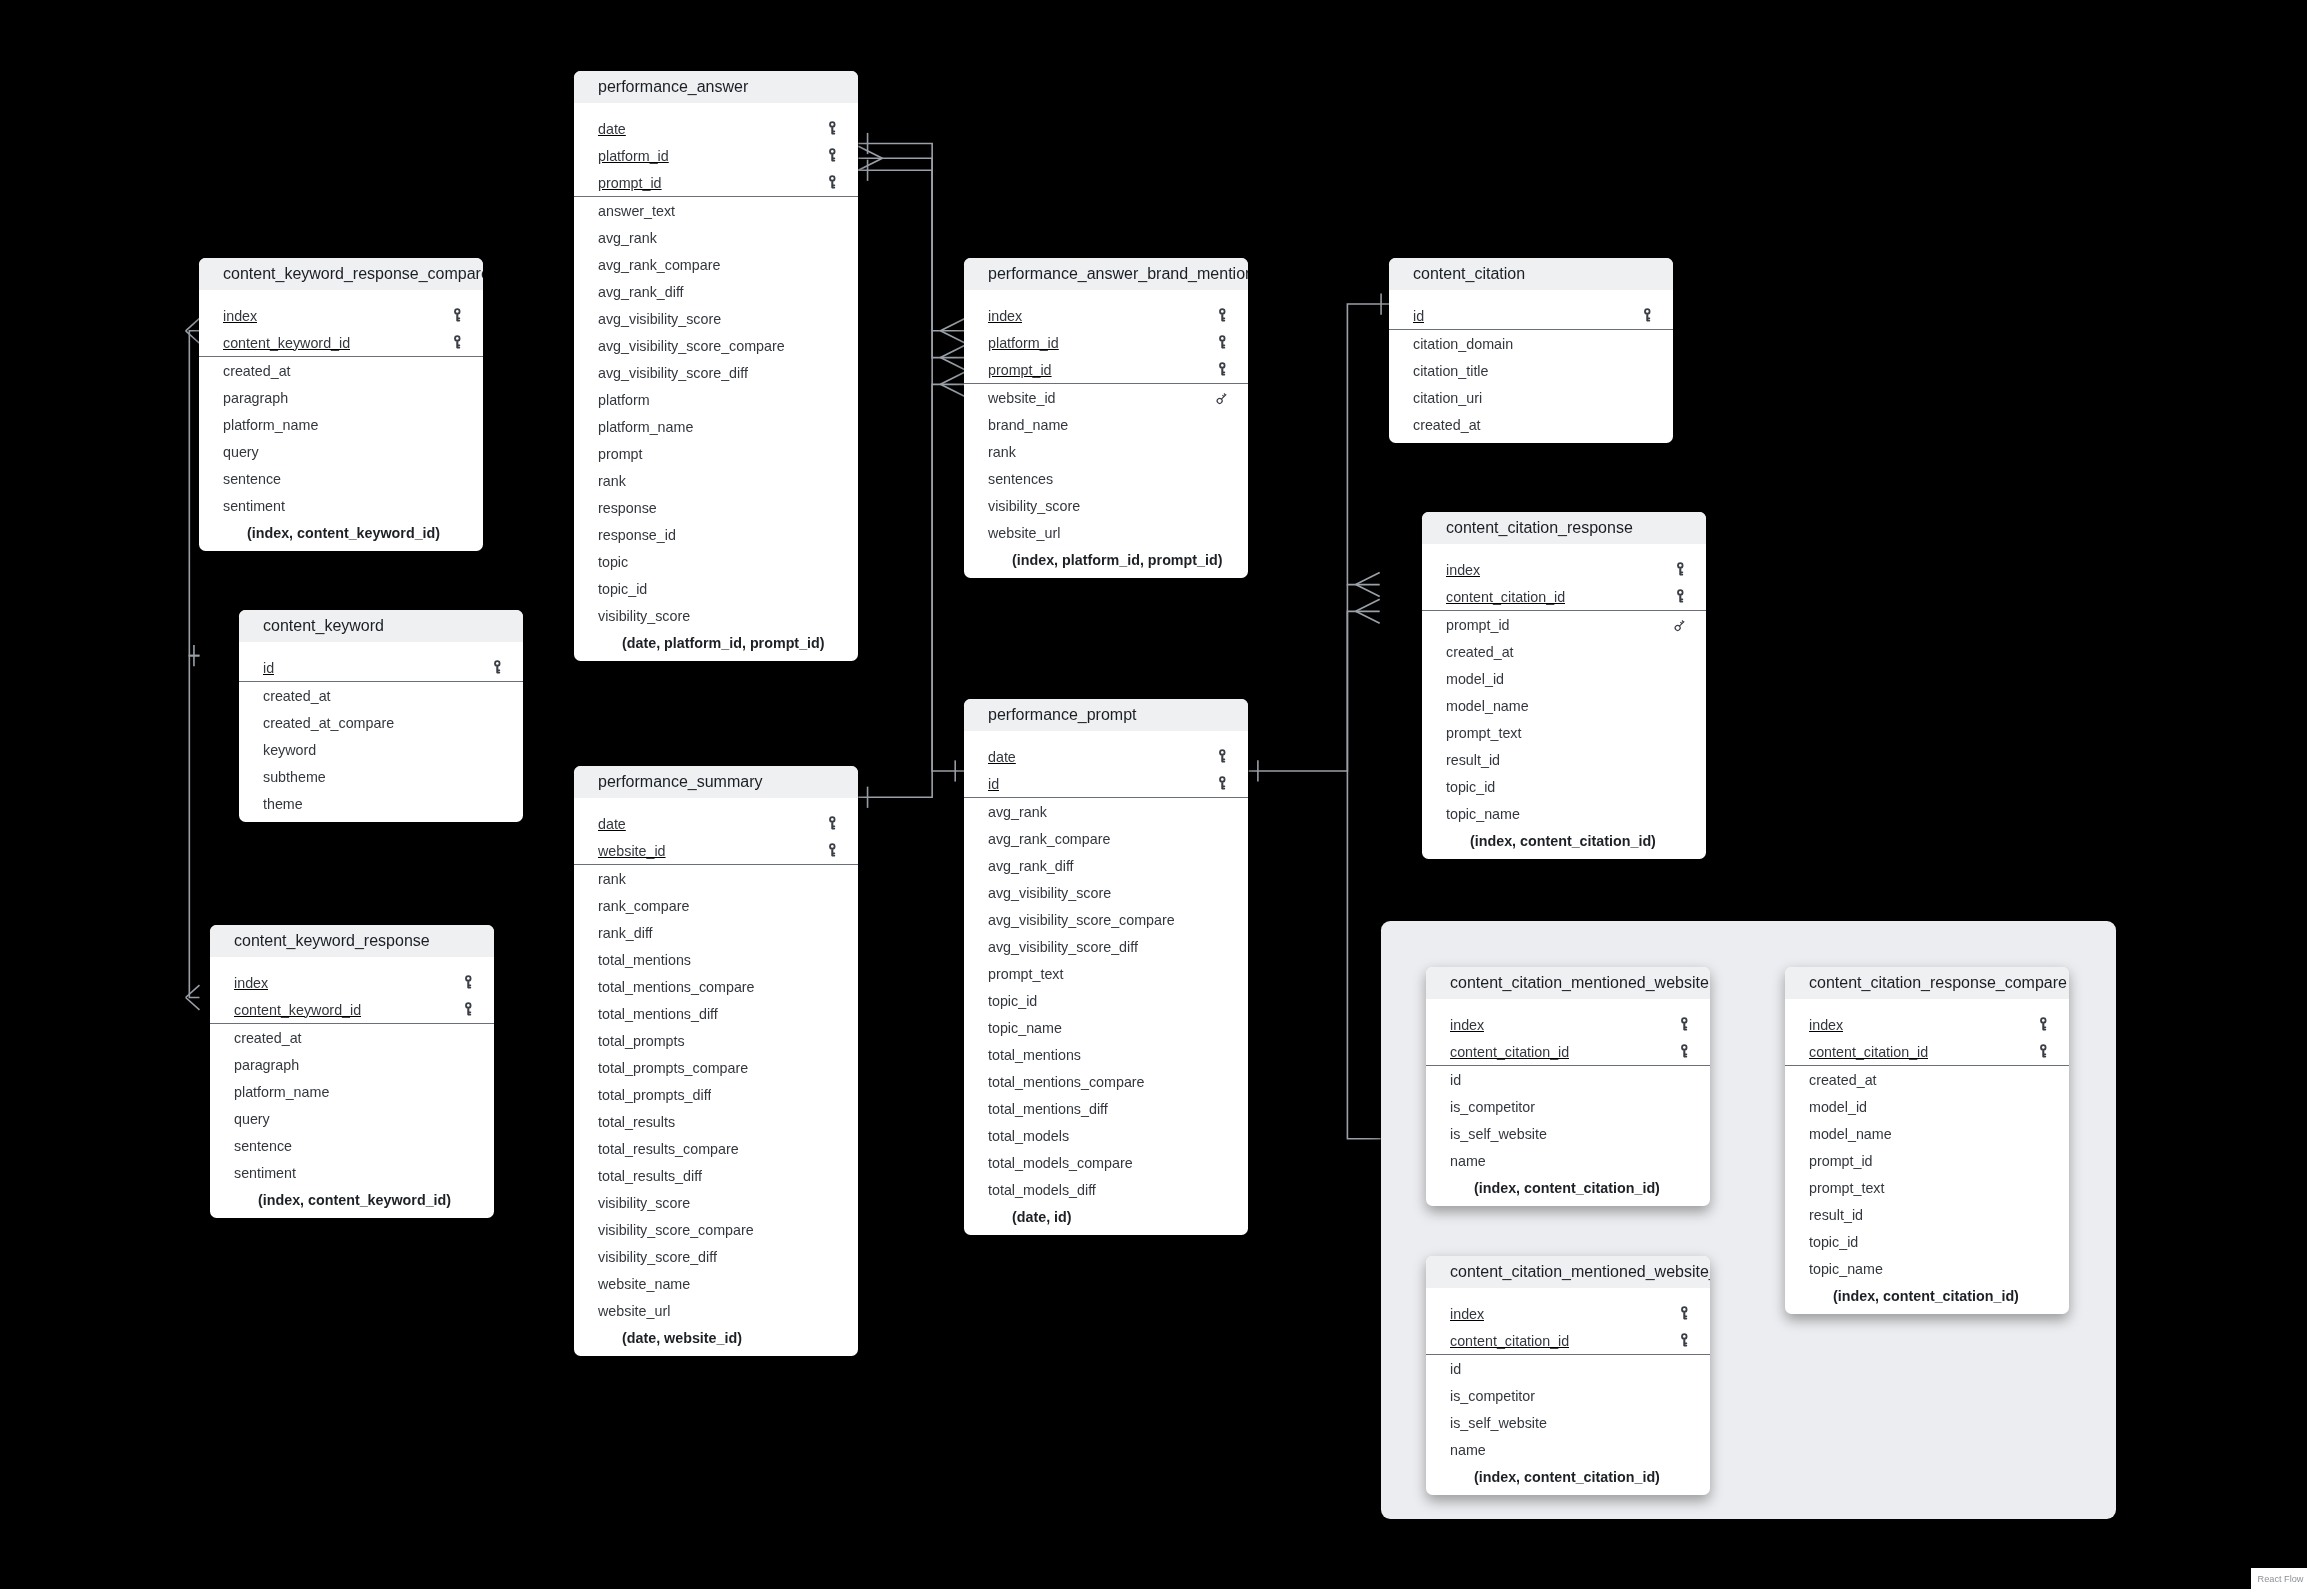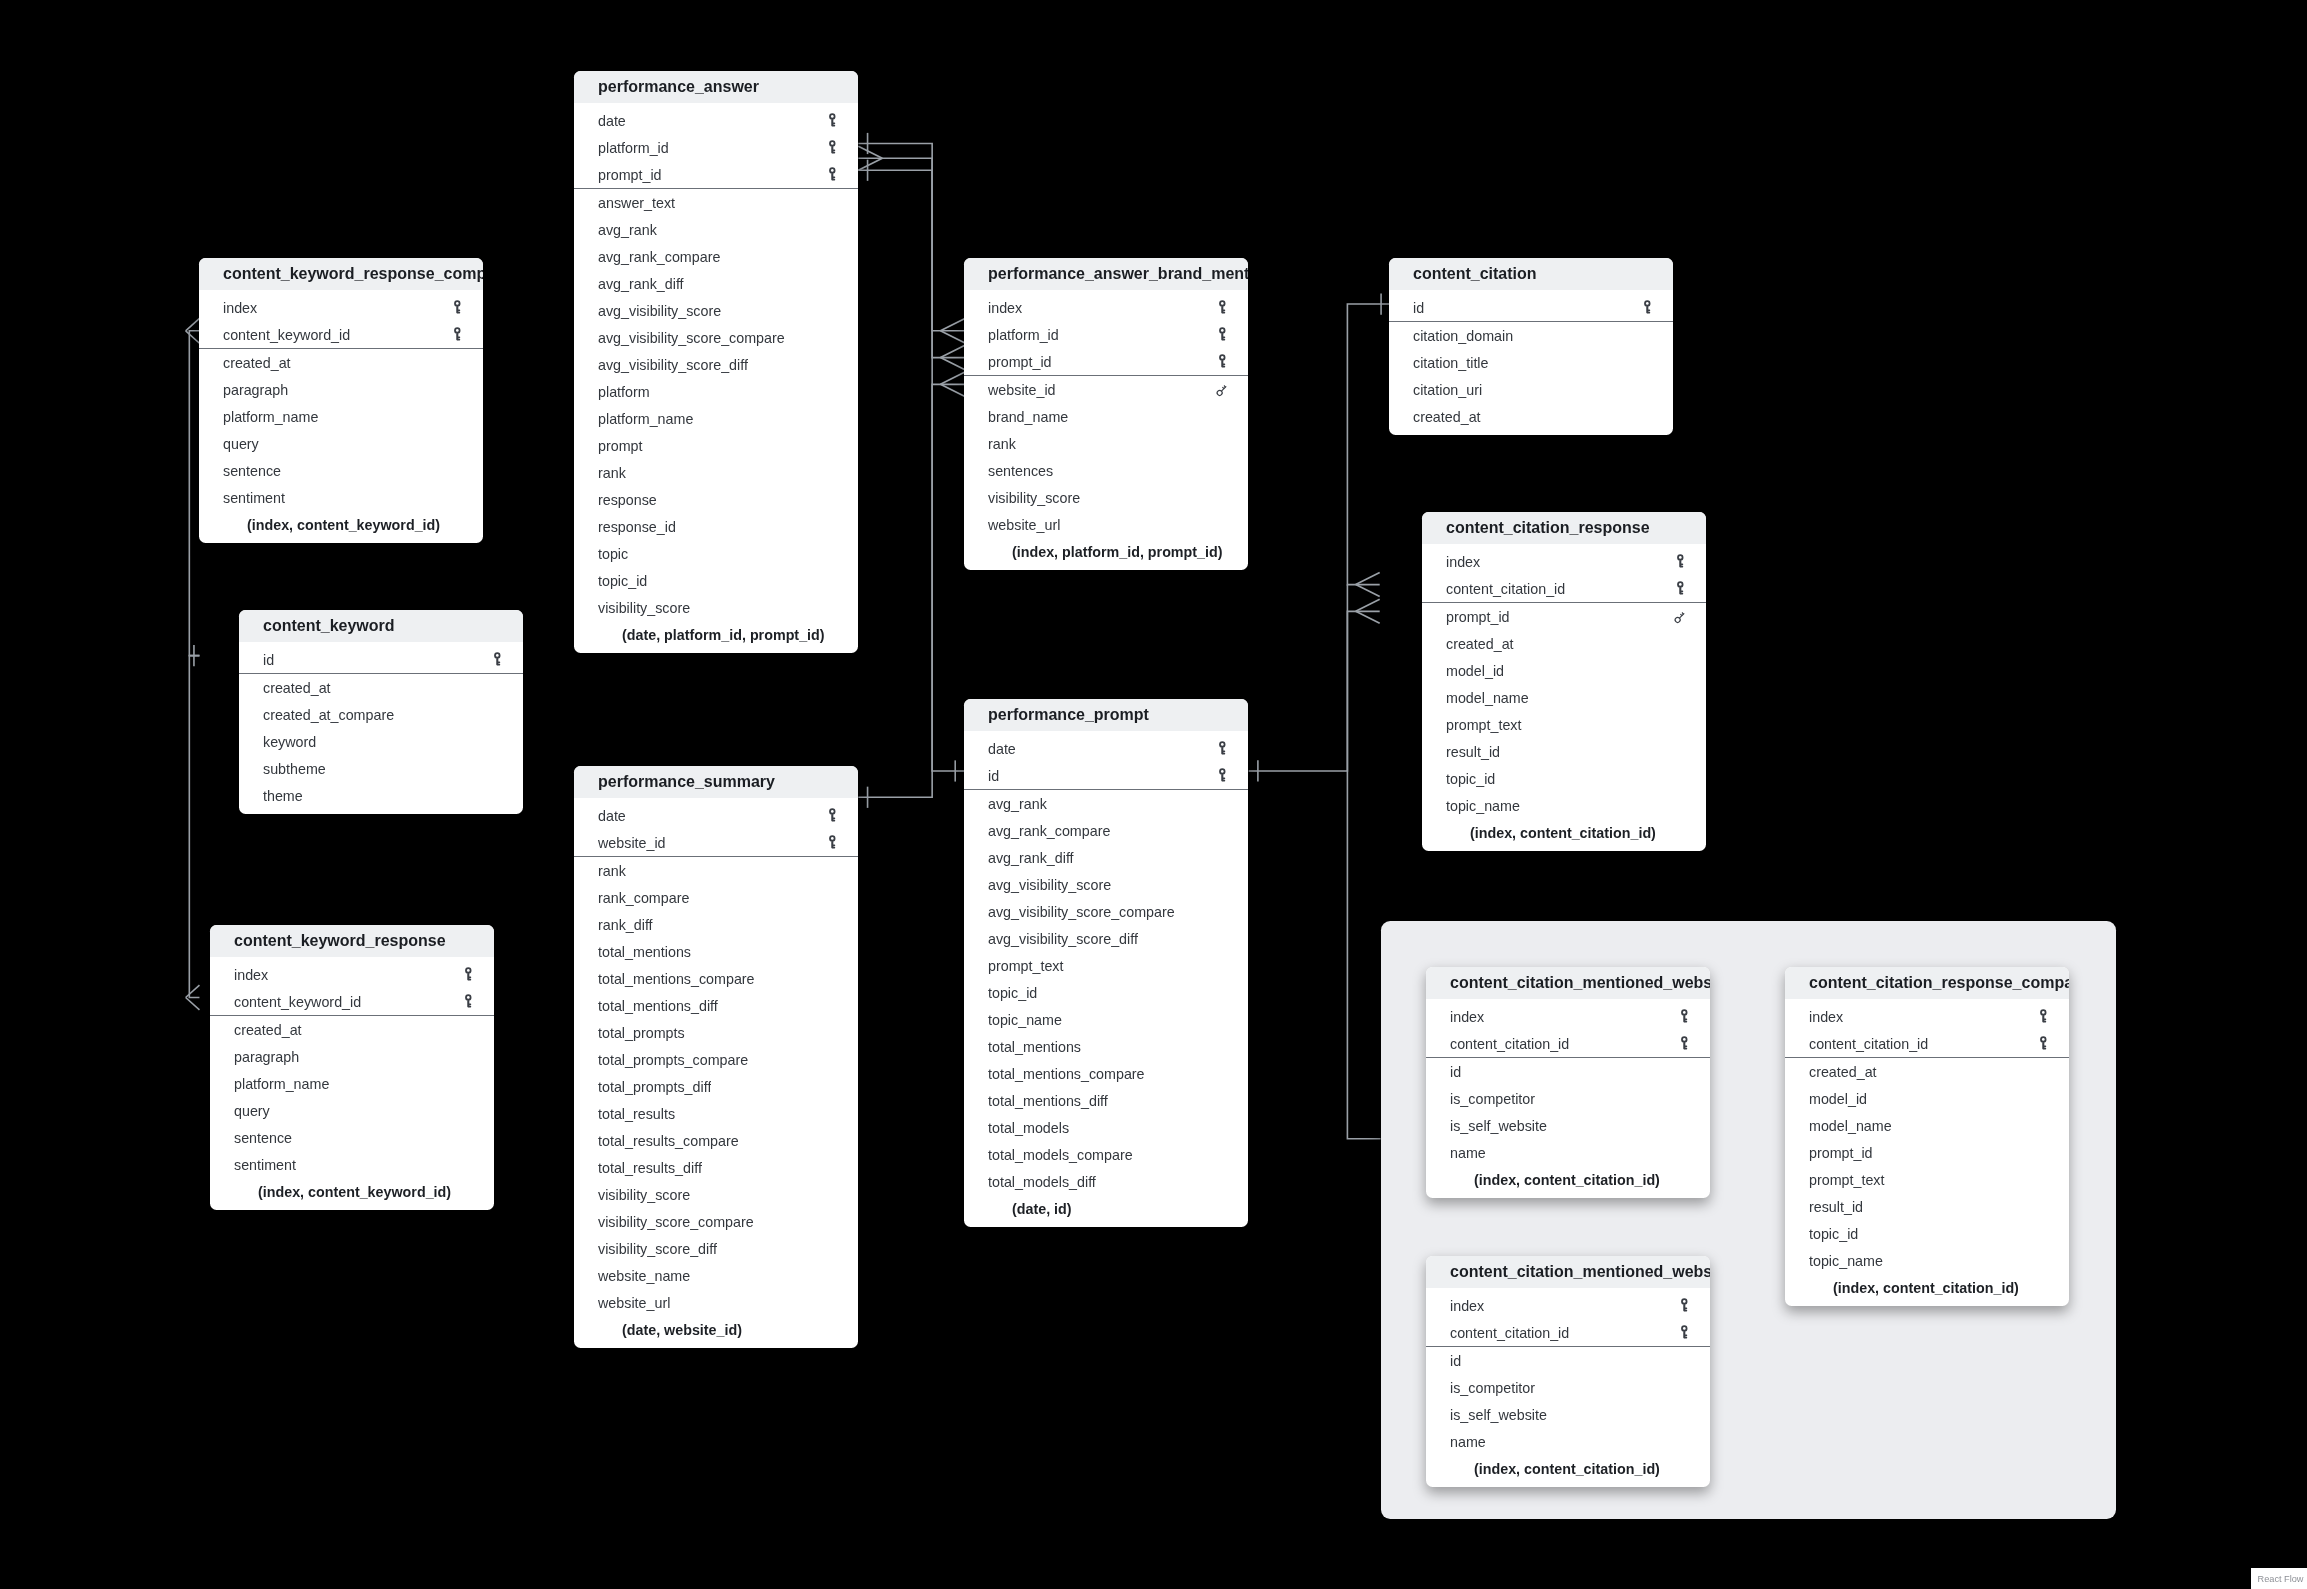--- a/index.html
+++ b/index.html
@@ -4,30 +4,30 @@
 <style>
   html,body{margin:0;padding:0;background:#000;}
   body{font-family:"Liberation Sans","DejaVu Sans",sans-serif;}
   #canvas{position:relative;width:2310px;height:1589px;background:#000;overflow:hidden;}
   #edges{position:absolute;left:0;top:0;z-index:0;}
   #group-panel{position:absolute;z-index:1;background:#ecedf0;border-radius:9.2px;
     box-shadow:0 6.5px 18.5px rgba(0,0,0,.45);}
   .table-card{position:absolute;z-index:2;width:284px;background:#fff;border-radius:6.5px;
     box-shadow:0 5.5px 13px rgba(0,0,0,.35);}
   .table-title{height:32px;display:flex;align-items:center;padding:0 14px 0 24px;
-    background:#eef0f2;border-radius:6.5px 6.5px 0 0;font-size:16px;font-weight:bold;
+    background:#eef0f2;border-radius:6.5px 6.5px 0 0;font-size:16px;font-weight:normal;
     color:#1b1e23;white-space:nowrap;overflow:hidden;}
   .t-row{height:27px;display:flex;align-items:center;justify-content:space-between;
     padding:0 17.5px 0 24px;font-size:14.3px;color:#33373d;white-space:nowrap;}
   .t-row .fname{overflow:hidden;text-overflow:ellipsis;}
   .t-row.composite{font-weight:bold;color:#1d2025;padding-left:48px;}
   .divider{height:1.4px;background:#6b7078;width:100%;}
   .keyicon{width:16.6px;height:16.6px;flex:0 0 auto;color:#3a3e45;}
   .card-body{padding-bottom:4.6px;}
-  .card-top{padding-top:4px;}
+  .card-top{padding-top:12px;text-decoration:underline;}
   #rf-attribution{position:absolute;right:0;bottom:0;z-index:3;background:#fff;
     padding:5.5px 6.5px;font-size:9.2px;color:#8d9096;}
 </style>
 </head>
 <body>
 
 <div id="canvas">
   <svg id="edges" width="2310" height="1589" viewBox="0 0 5006 3444">
       <polyline points="1860,311 2020,311 2020,717 2090,717" fill="none" stroke="#9aa0a7" stroke-width="3.5"></polyline>
       <line x1="1880" y1="288" x2="1880" y2="334" stroke="#9aa0a7" stroke-width="3.5"></line>

